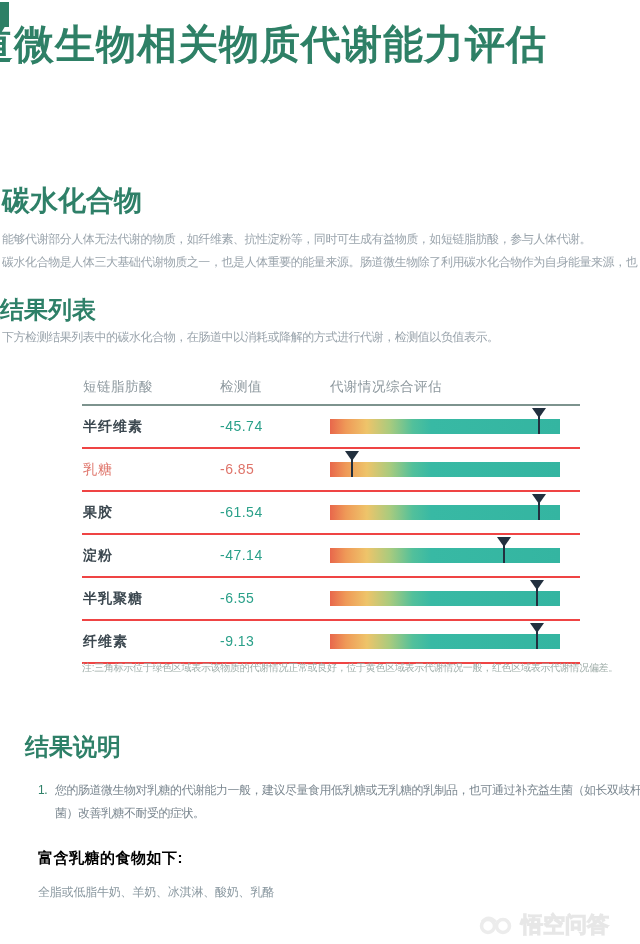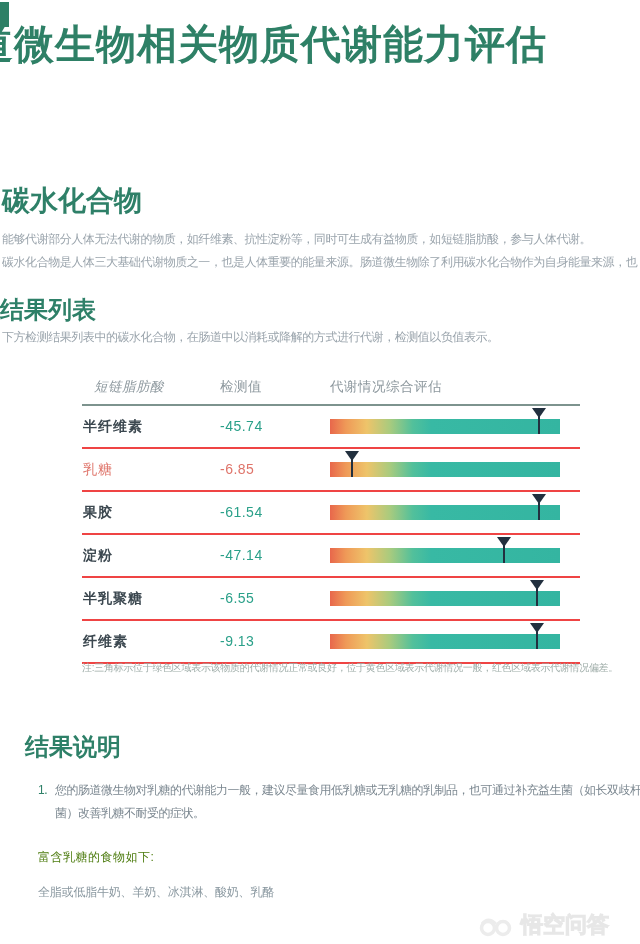--- a/index.html
+++ b/index.html
@@ -18,21 +18,21 @@
         letter-spacing:-0.45px;line-height:22.5px;}
   .para div{white-space:nowrap;}
 
   .desc{position:absolute;left:2px;top:329px;color:#9aa4ac;font-size:12px;
         letter-spacing:-0.45px;white-space:nowrap;}
 
   
   .tbl{position:absolute;left:82px;top:376px;width:498px;}
   .thead{height:28px;border-bottom:2px solid #7d938e;position:relative;}
   .thead .c1,.thead .c2,.thead .c3{position:absolute;top:2px;font-size:13.5px;color:#8d989e;letter-spacing:0.5px;}
-  .thead .c1{left:12px;font-style:italic;}
+  .thead .c1{left:1px;}
   .thead .c2{left:138px;}
   .thead .c3{left:248px;width:230px;text-align:left;}
 
   .trow{height:41px;border-bottom:2px solid #ef4444;position:relative;}
   .tname{position:absolute;left:1px;top:12px;font-size:14px;font-weight:700;color:#3c4850;letter-spacing:1px;}
   .tval{position:absolute;left:138px;top:12px;font-size:14px;color:#2aa089;letter-spacing:0.5px;}
   .trow.highlight .tname,.trow.highlight .tval{color:#df746a;font-weight:400;}
 
   .tbar{position:absolute;left:248px;top:13px;width:230px;height:15px;
         background:linear-gradient(90deg,#e8674b 0%,#ef9a58 7%,#eec46a 16%,#a9cb7e 26%,#52c09b 36%,#38b9a4 44%,#34b5a1 100%);}
@@ -44,26 +44,26 @@
 
   .note{position:absolute;left:82px;top:661px;font-size:10px;letter-spacing:-0.3px;
         color:#a0aeaa;white-space:nowrap;}
 
   .list-item{position:absolute;left:38px;top:779px;font-size:12px;letter-spacing:-0.5px;
              line-height:23px;color:#7b8790;}
   .list-item .num{position:absolute;left:0;top:0;color:#2e8068;}
   .list-item .lines{margin-left:17px;}
   .list-item .lines div{white-space:nowrap;}
 
-  .food-h{position:absolute;left:38px;top:849px;font-size:12px;font-weight:400;
-          color:#4d7c0f;letter-spacing:0.5px;white-space:nowrap;}
+  .food-h{position:absolute;left:38px;top:849px;font-size:15px;font-weight:700;
+          color:#000000;letter-spacing:0.5px;white-space:nowrap;}
   .food-l{position:absolute;left:38px;top:884px;font-size:12px;color:#8a98a0;
           letter-spacing:-0.2px;white-space:nowrap;}
 
-  .wm{position:absolute;left:479px;top:910px;display:flex;align-items:center;}
+  .wm{position:absolute;left:479px;top:910px;display:flex;align-items:flex-start;}
   .wm-text{font-size:22px;font-weight:800;color:#f4f4f4;letter-spacing:0px;
            -webkit-text-stroke:1px #e7e7e7;margin-left:8px;white-space:nowrap;}
 </style>
 </head>
 <body>
 
 <div id="page">
 
   <div class="frag"></div>
 

